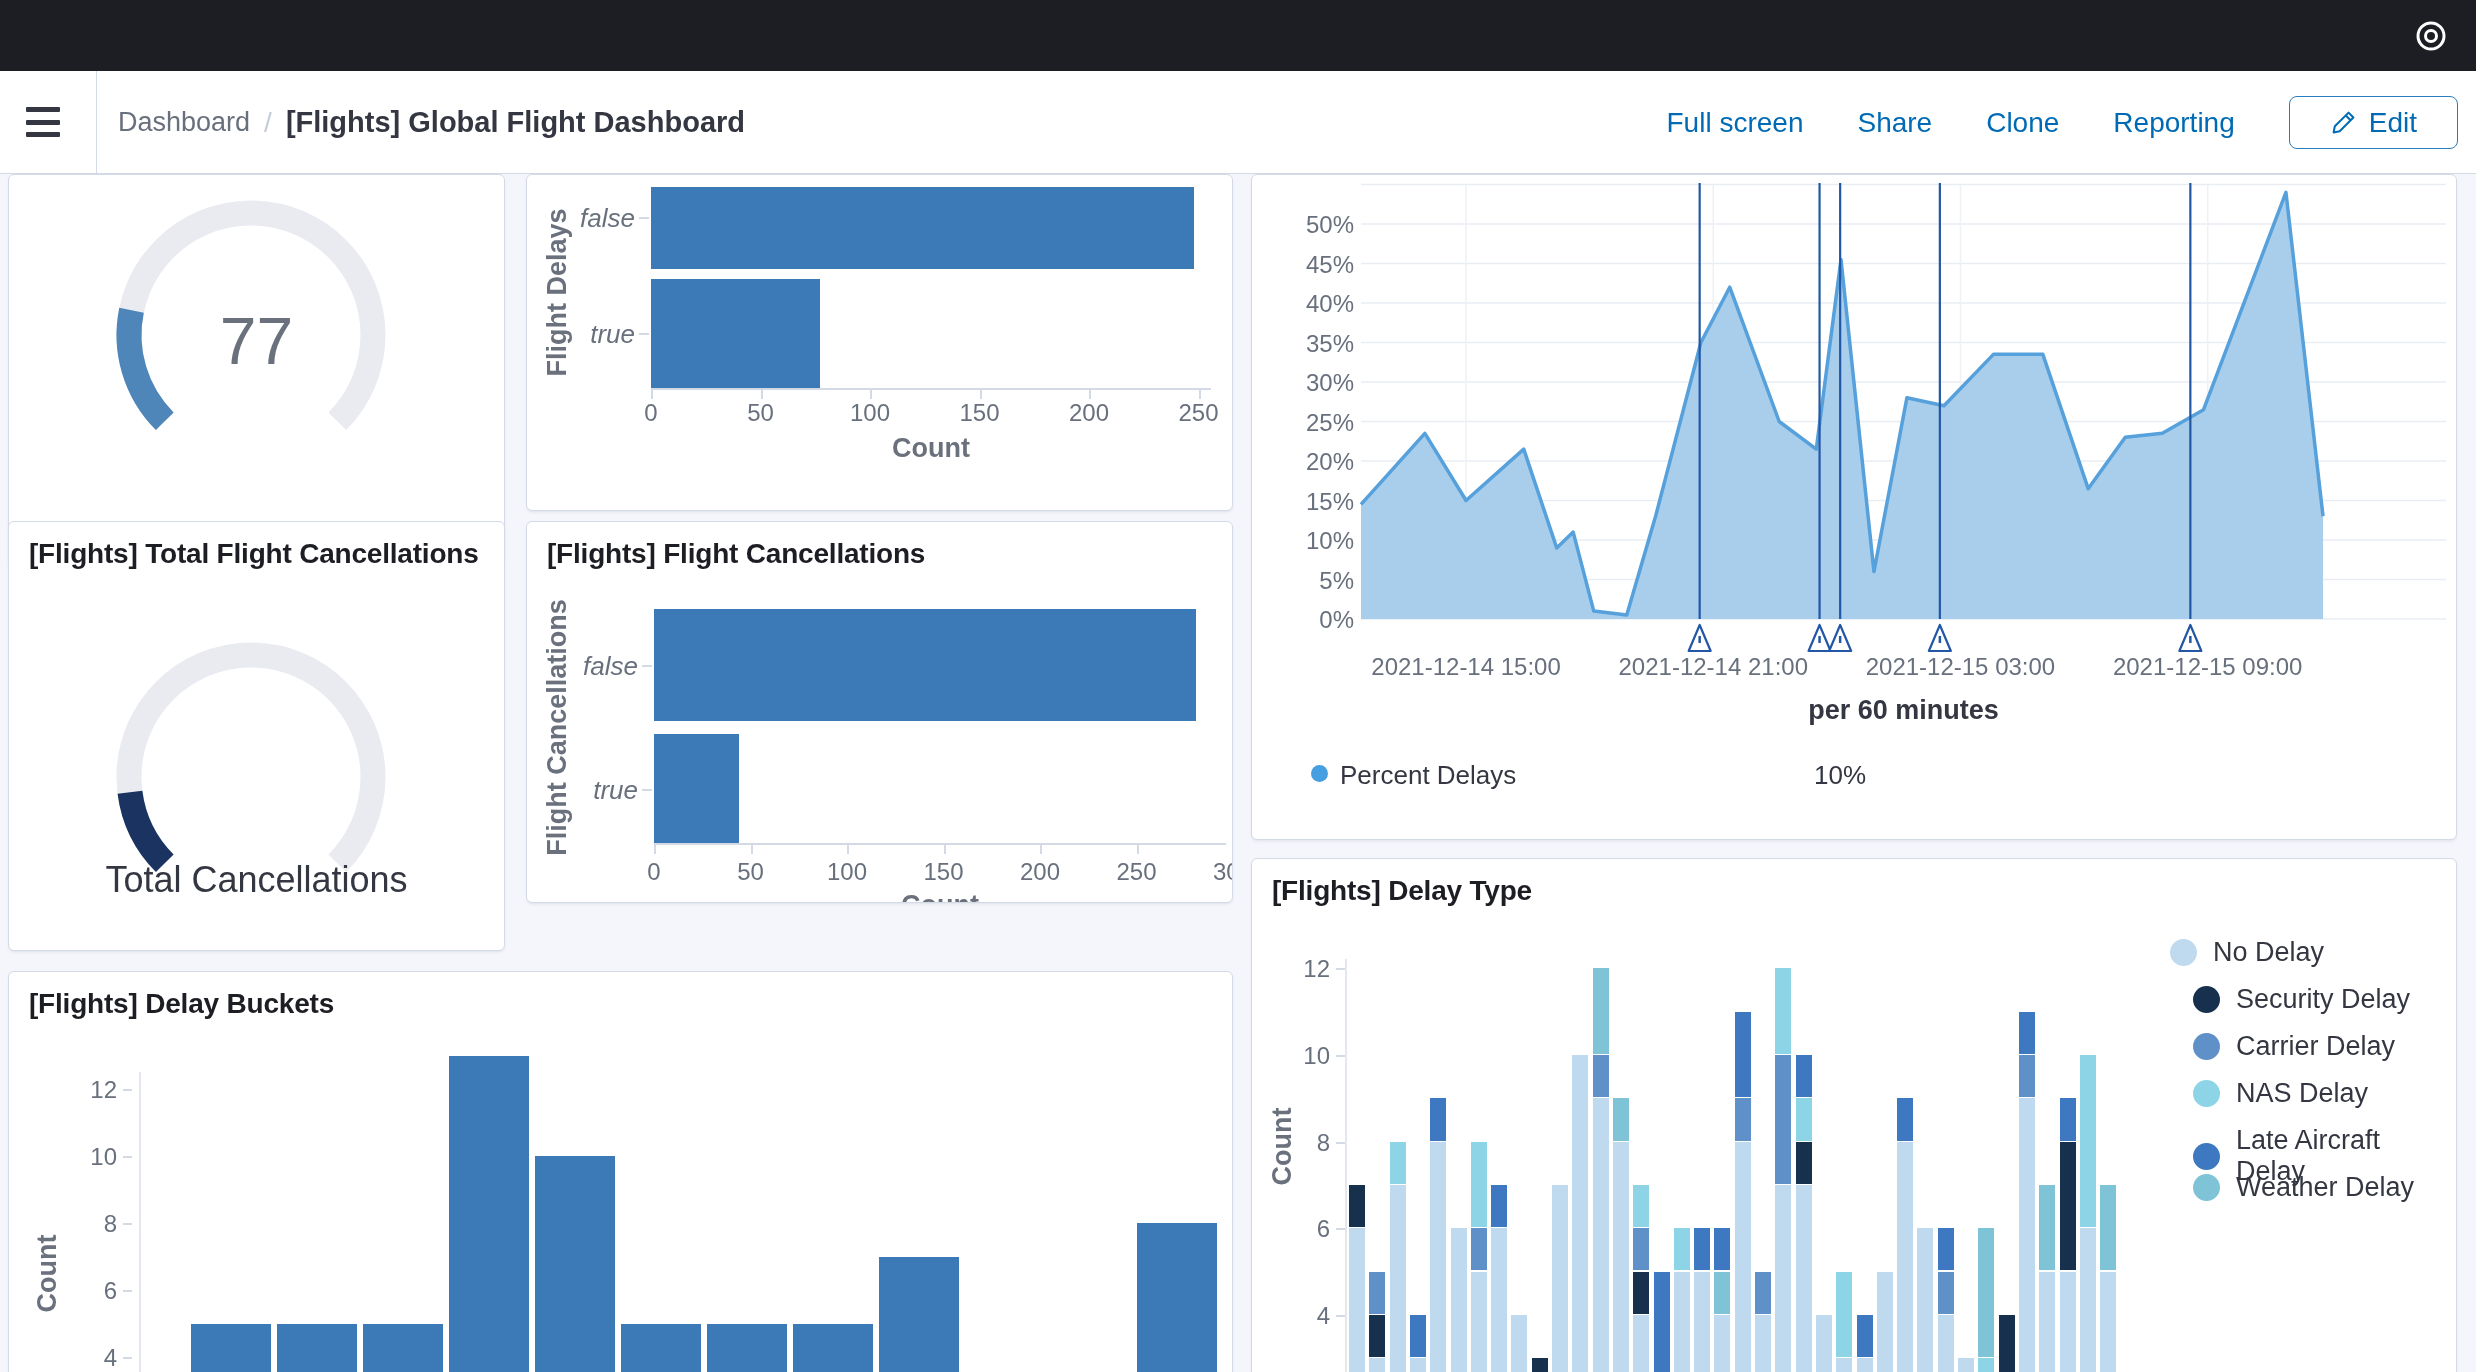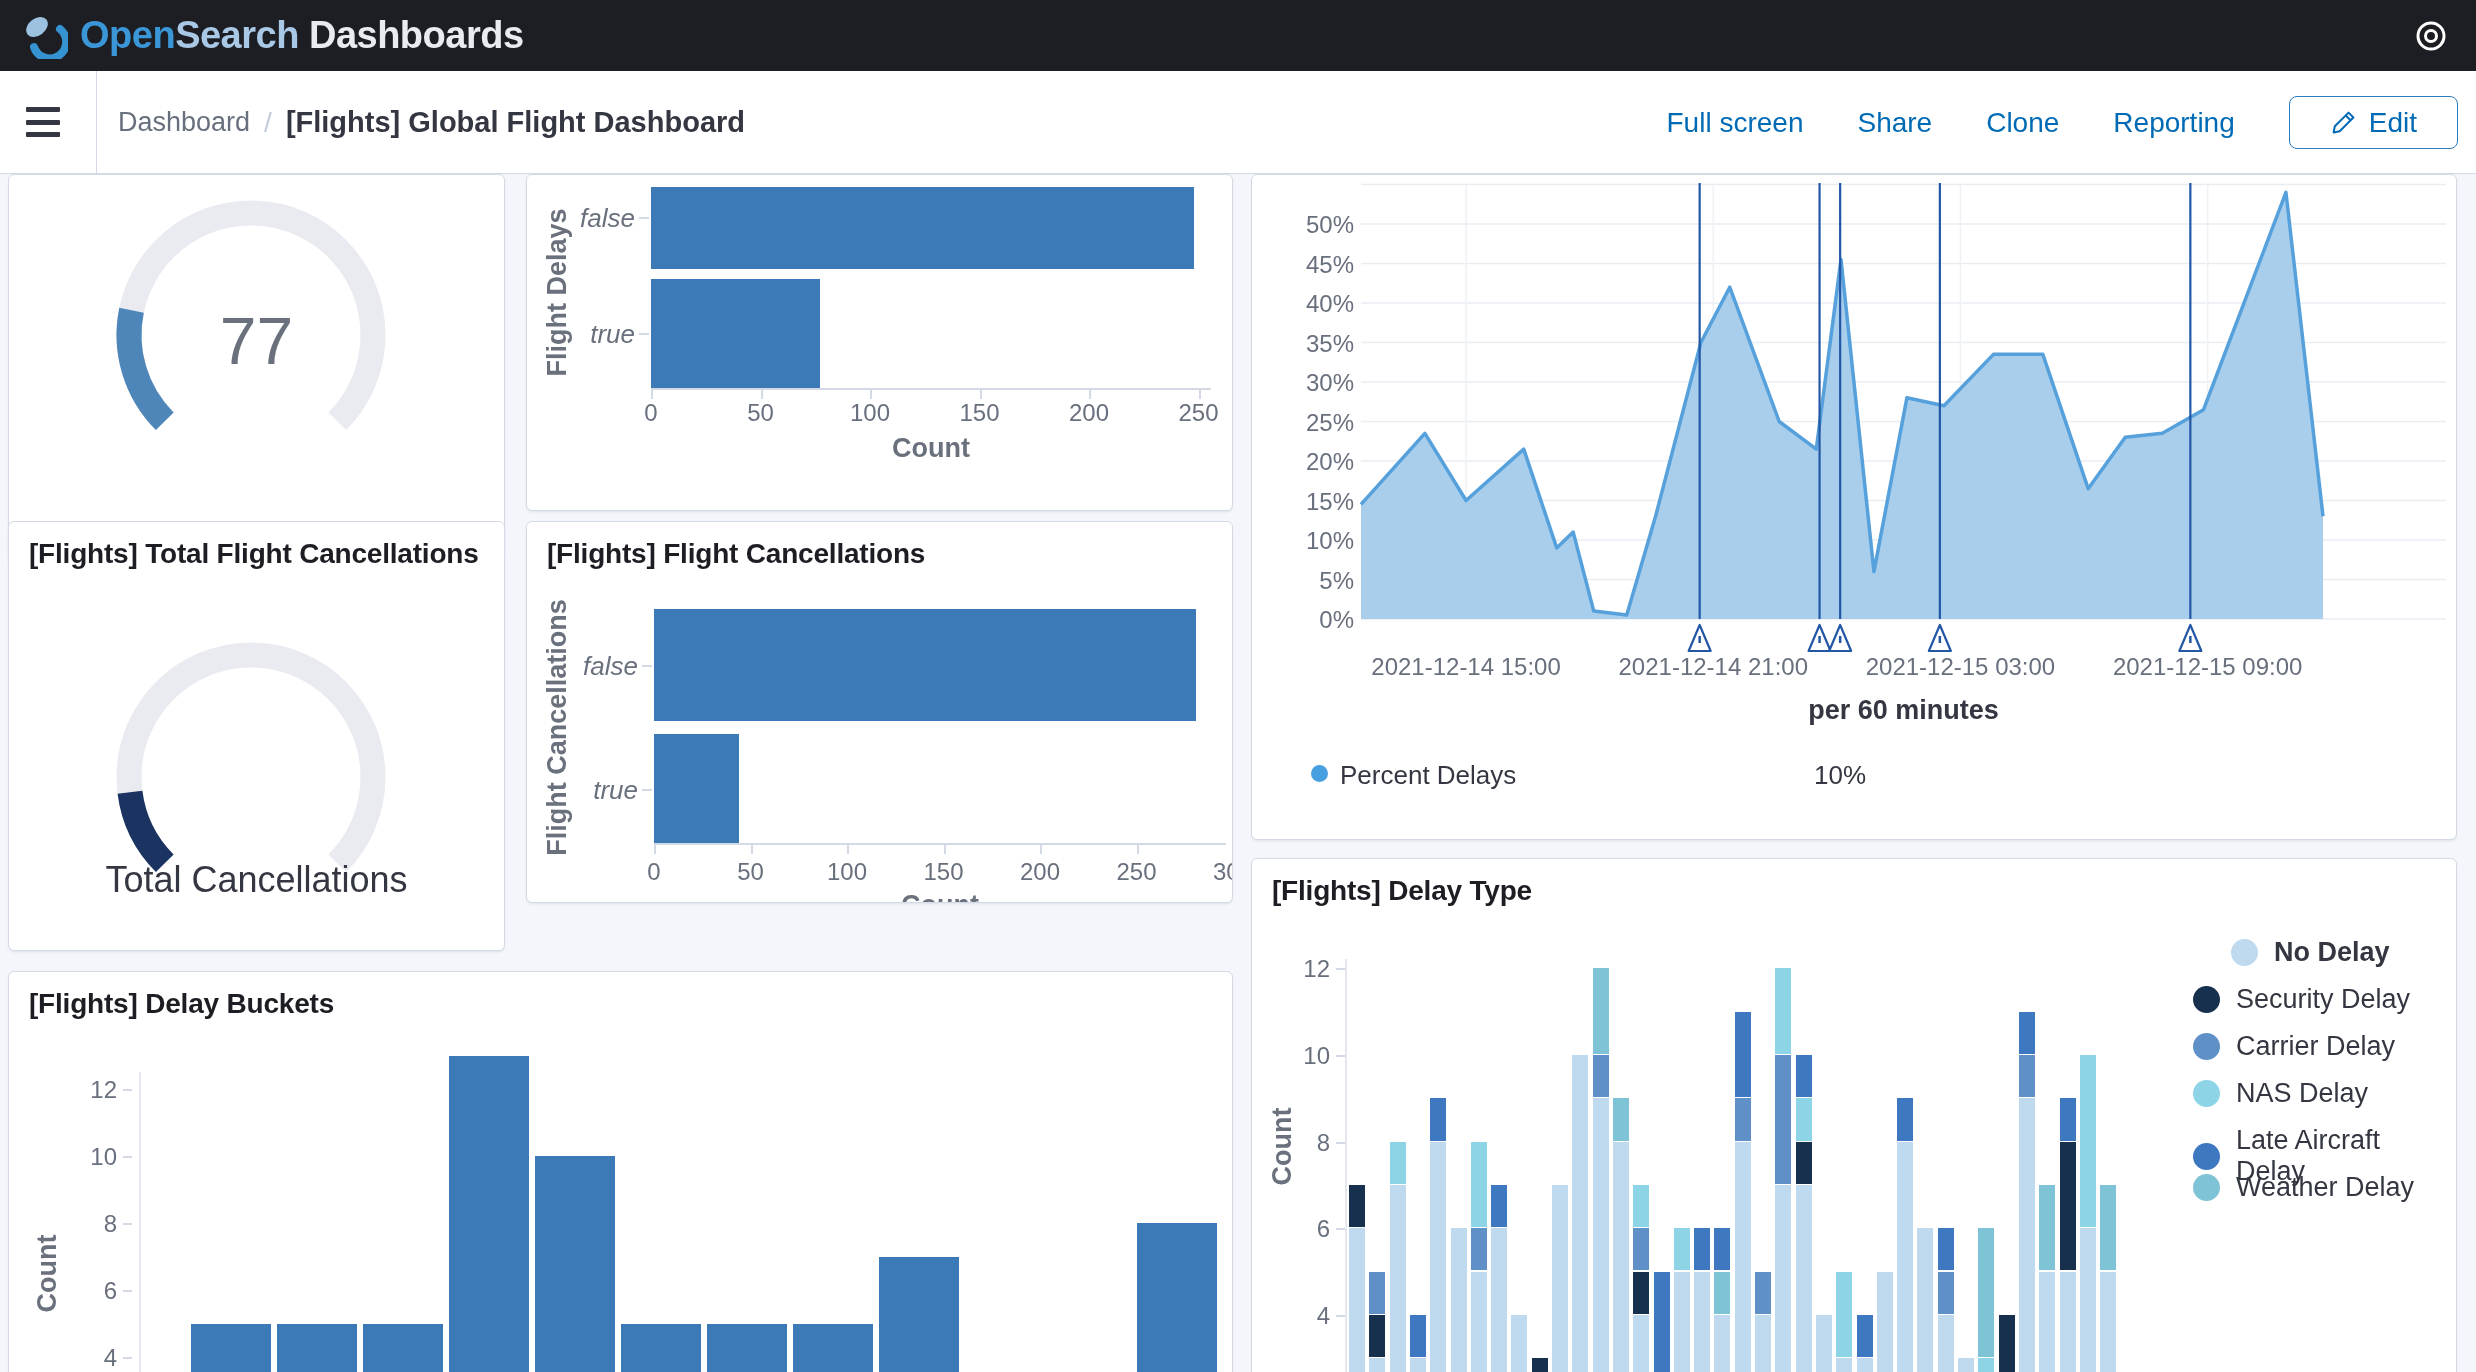--- a/index.html
+++ b/index.html
@@ -41,28 +41,20 @@
   .seg { position:absolute; }
 
   .legend-item { position:absolute; display:flex; align-items:center; gap:16px; cursor:pointer; }
   .legend-dot { border-radius:50%; }
   .legend-text { font-size:27px; color:#343741; }
 </style>
 </head>
 <body>
 
 <div class="topbar">
-  <div class="logo-wrap">
-    <svg width="46" height="46" viewBox="0 0 46 46">
-      <ellipse cx="15" cy="14" rx="12" ry="8.5" transform="rotate(-38 15 14)" fill="#9cc2e0"></ellipse>
-      <path d="M 38 16 A 16.5 16.5 0 1 1 12 34" fill="none" stroke="#3693d1" stroke-width="8" stroke-linecap="round"></path>
-      <path d="M 12 38 Q 16 42 23 42" fill="none" stroke="#3693d1" stroke-width="3" stroke-linecap="round"></path>
-    </svg>
-    <div class="logo-text"><span class="lg-open">Open</span><span class="lg-search">Search</span><span class="lg-dash"> </span><span class="lg-dash">Dashboards</span></div>
-  </div>
   <div class="help-btn">
     <svg width="36" height="36" viewBox="0 0 36 36">
       <circle cx="18" cy="18" r="13" fill="none" stroke="#ffffff" stroke-width="3"></circle>
       <circle cx="18" cy="18" r="5.5" fill="none" stroke="#ffffff" stroke-width="3"></circle>
       <g stroke="#1d1e24" stroke-width="4">
         <line x1="8" y1="18" x2="11" y2="18"></line>
           <line x1="25" y1="18" x2="28" y2="18"></line>
         <line x1="18" y1="8" x2="18" y2="11"></line>
           <line x1="18" y1="25" x2="18" y2="28"></line>
       </g>
@@ -313,21 +305,21 @@
     <div class="seg" style="left: 787.2px; top: 412.5px; width: 16px; height: 215.5px; background: rgb(191, 218, 239);"></div>
     <div class="seg" style="left: 787.2px; top: 325.9px; width: 16px; height: 85.6px; background: rgb(126, 196, 214);"></div>
     <div class="seg" style="left: 807.5px; top: 412.5px; width: 16px; height: 215.5px; background: rgb(191, 218, 239);"></div>
     <div class="seg" style="left: 807.5px; top: 282.6px; width: 16px; height: 128.9px; background: rgb(22, 48, 78);"></div>
     <div class="seg" style="left: 807.5px; top: 239.3px; width: 16px; height: 42.3px; background: rgb(61, 120, 192);"></div>
     <div class="seg" style="left: 827.8px; top: 369.2px; width: 16px; height: 258.8px; background: rgb(191, 218, 239);"></div>
     <div class="seg" style="left: 827.8px; top: 196px; width: 16px; height: 172.2px; background: rgb(140, 212, 230);"></div>
     <div class="seg" style="left: 848.1px; top: 412.5px; width: 16px; height: 215.5px; background: rgb(191, 218, 239);"></div>
     <div class="seg" style="left: 848.1px; top: 325.9px; width: 16px; height: 85.6px; background: rgb(126, 196, 214);"></div>
     <div class="axis-title" style="left: 6px; top: 272px; transform: rotate(-90deg); transform-origin: center center; width: 120px; text-align: center; margin-left: -36px;">Count</div>
-    <div class="legend-item" style="left: 979px; top: 78px; font-weight: bold;">
+    <div class="legend-item" style="left: 918px; top: 78px;">
       <div class="legend-dot" style="width: 27px; height: 27px; background: rgb(191, 218, 239);"></div>
       <div class="legend-text">No Delay</div>
     </div>
     <div class="legend-item" style="left: 941px; top: 125px;">
       <div class="legend-dot" style="width: 27px; height: 27px; background: rgb(22, 48, 78);"></div>
       <div class="legend-text">Security Delay</div>
     </div>
     <div class="legend-item" style="left: 941px; top: 172px;">
       <div class="legend-dot" style="width: 27px; height: 27px; background: rgb(96, 144, 200);"></div>
       <div class="legend-text">Carrier Delay</div>

